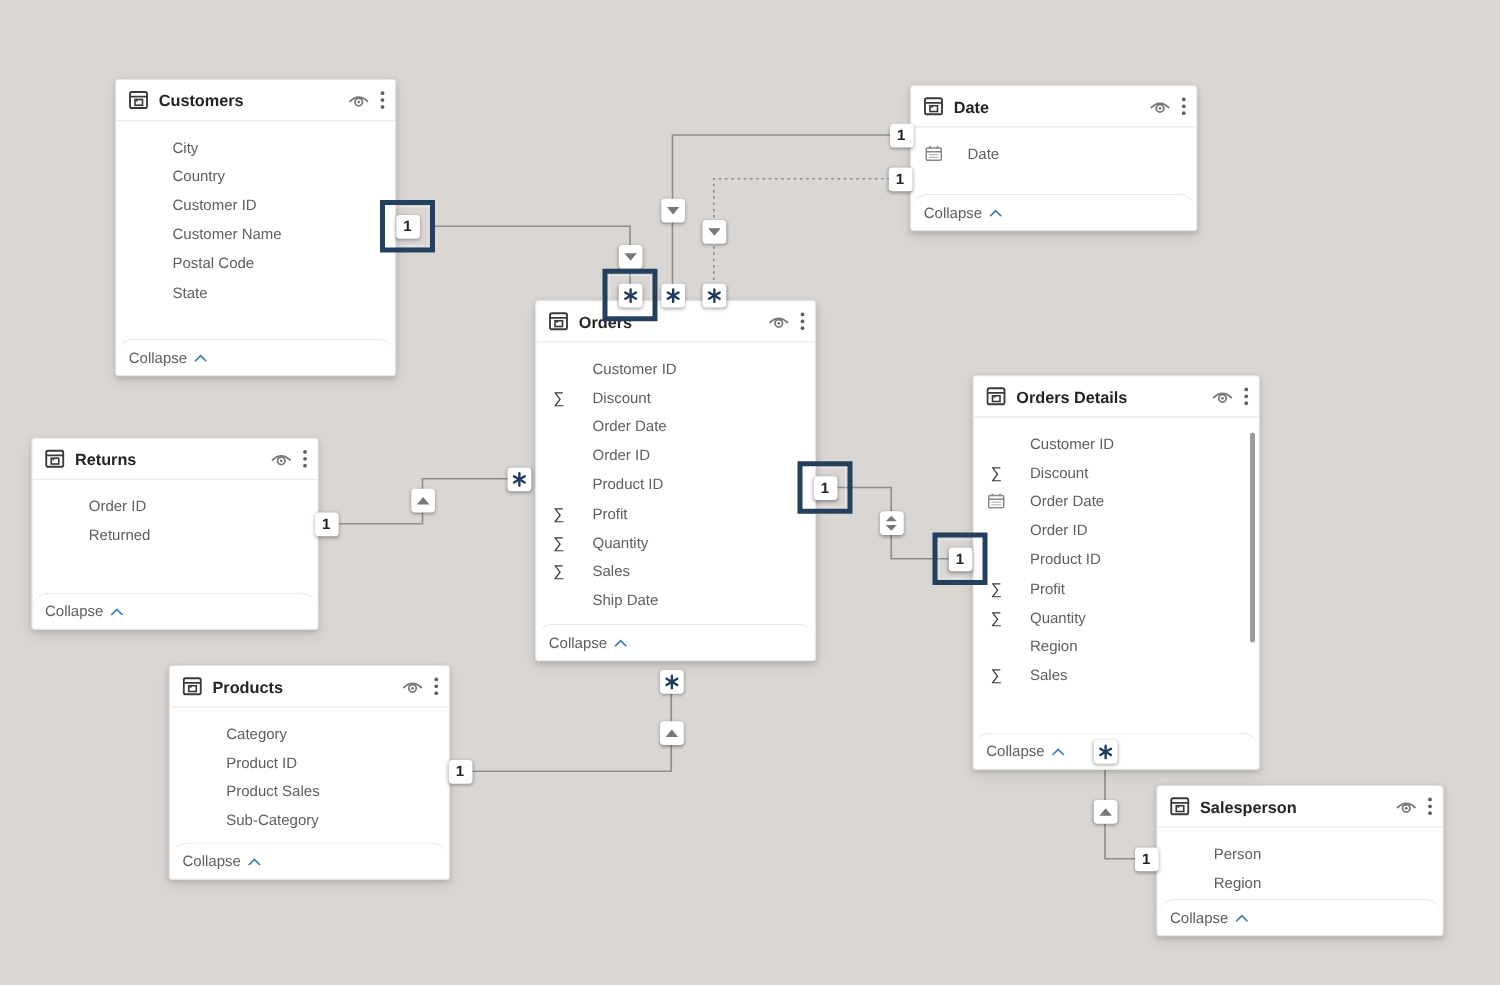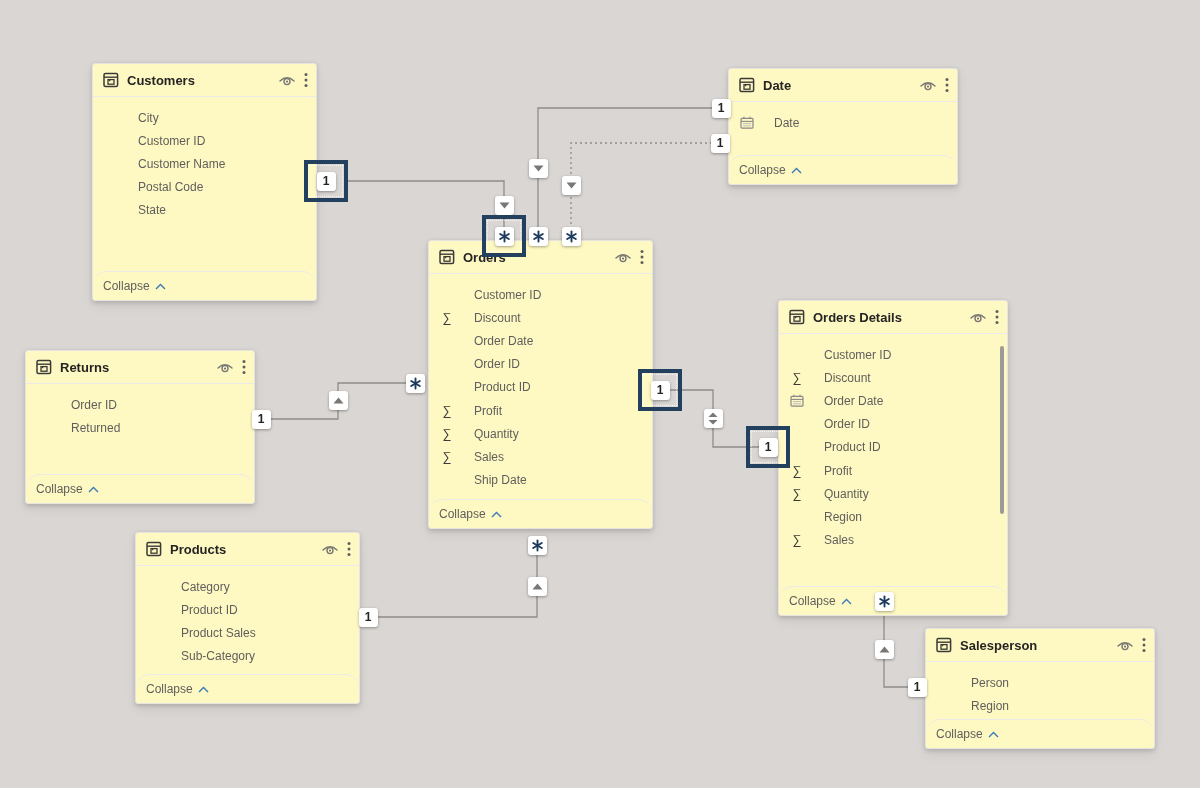--- a/index.html
+++ b/index.html
@@ -8,21 +8,21 @@
     background:#d9d6d3;
     font-family:"Liberation Sans","DejaVu Sans",sans-serif;
     -webkit-font-smoothing:antialiased;
   }
   #canvas{position:absolute;inset:0;}
   #lines{position:absolute;left:0;top:0;z-index:2;pointer-events:none;}
 
   
   .card{
     position:absolute;z-index:3;display:flex;flex-direction:column;
-    background:#fef9c3;border:1px solid #e6e4e2;border-radius:3px;
+    background:#ffffff;border:1px solid #e6e4e2;border-radius:3px;
     box-shadow:0 1.5px 4px rgba(0,0,0,.14), 0 5px 12px rgba(0,0,0,.07);
     box-sizing:border-box;
   }
   .card-header{
     flex:none;height:32px;display:flex;align-items:center;
     padding:0 8px 0 10px;border-bottom:1px solid #eceae8;
   }
   .card-title{
     font-size:13px;font-weight:bold;color:#252423;margin-left:8px;
     flex:1;white-space:nowrap;overflow:hidden;
@@ -105,20 +105,24 @@
         </span>
       </span>
     </div>
     <div class="card-fields">
         <div class="field-row">
 
     <span class="field-label">City</span>
   </div>
         <div class="field-row">
 
+    <span class="field-label">Country</span>
+  </div>
+        <div class="field-row">
+
     <span class="field-label">Customer ID</span>
   </div>
         <div class="field-row">
 
     <span class="field-label">Customer Name</span>
   </div>
         <div class="field-row">
 
     <span class="field-label">Postal Code</span>
   </div>

